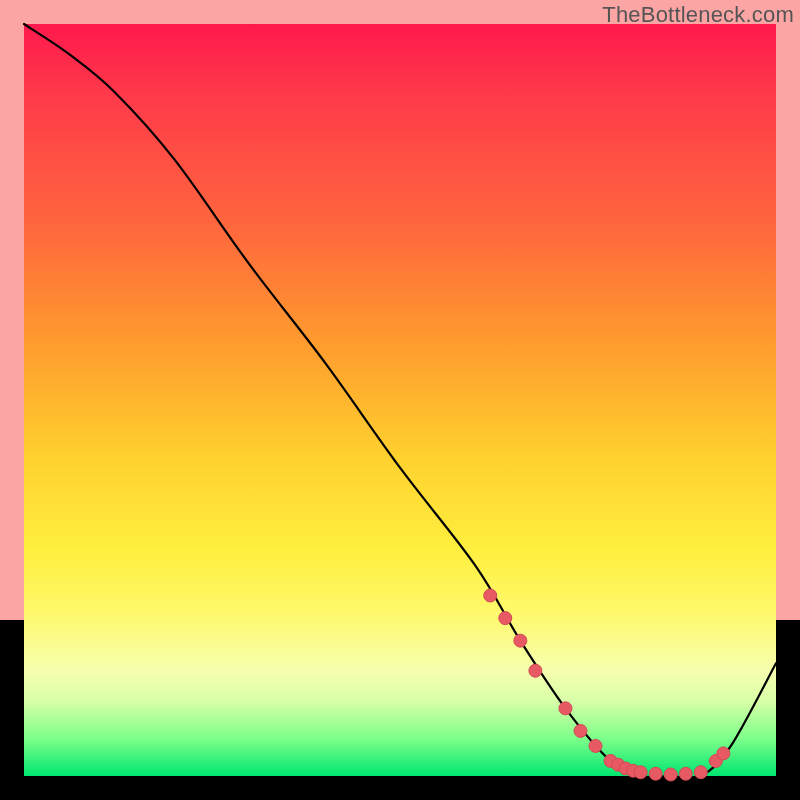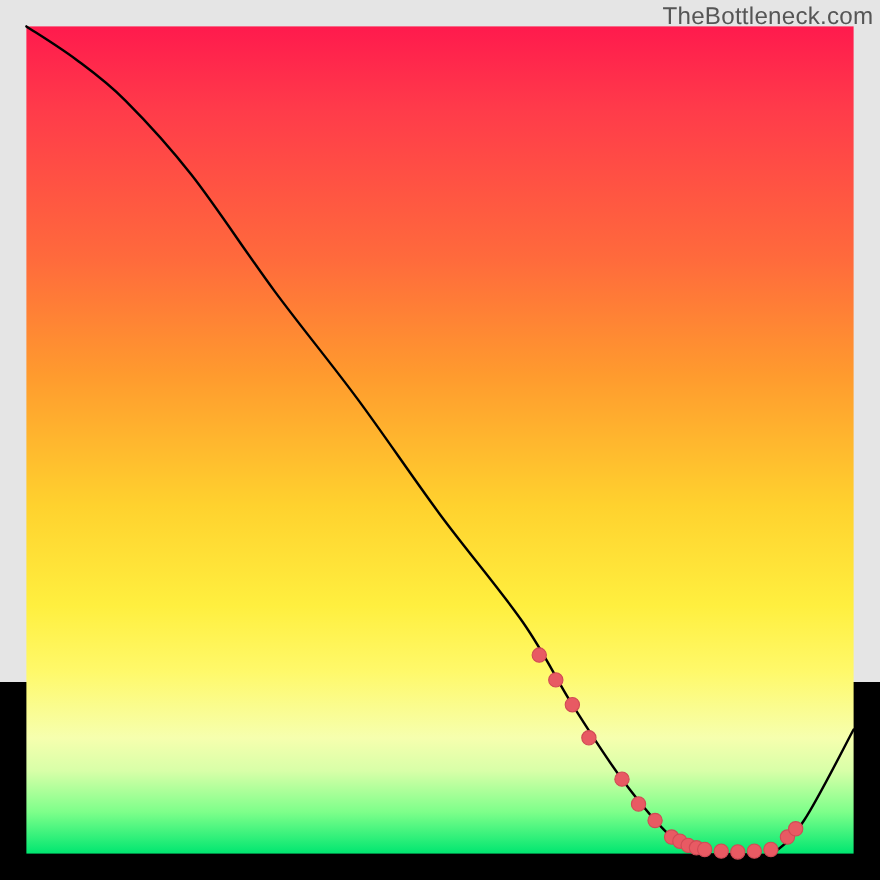--- a/index.html
+++ b/index.html
@@ -8,21 +8,21 @@
     width: 800px;
     height: 800px;
     background: #000;
     overflow: hidden;
     font-family: Arial, Helvetica, sans-serif;
   }
   .frame {
     position: relative;
     width: 800px;
     height: 620px;
-    background: #e5e5e5;
+    background: #fca5a5;
   }
   .watermark {
     position: absolute;
     top: 2px;
     right: 6px;
     color: #555;
     font-size: 22px;
     font-weight: 500;
     letter-spacing: 0.2px;
     z-index: 5;

